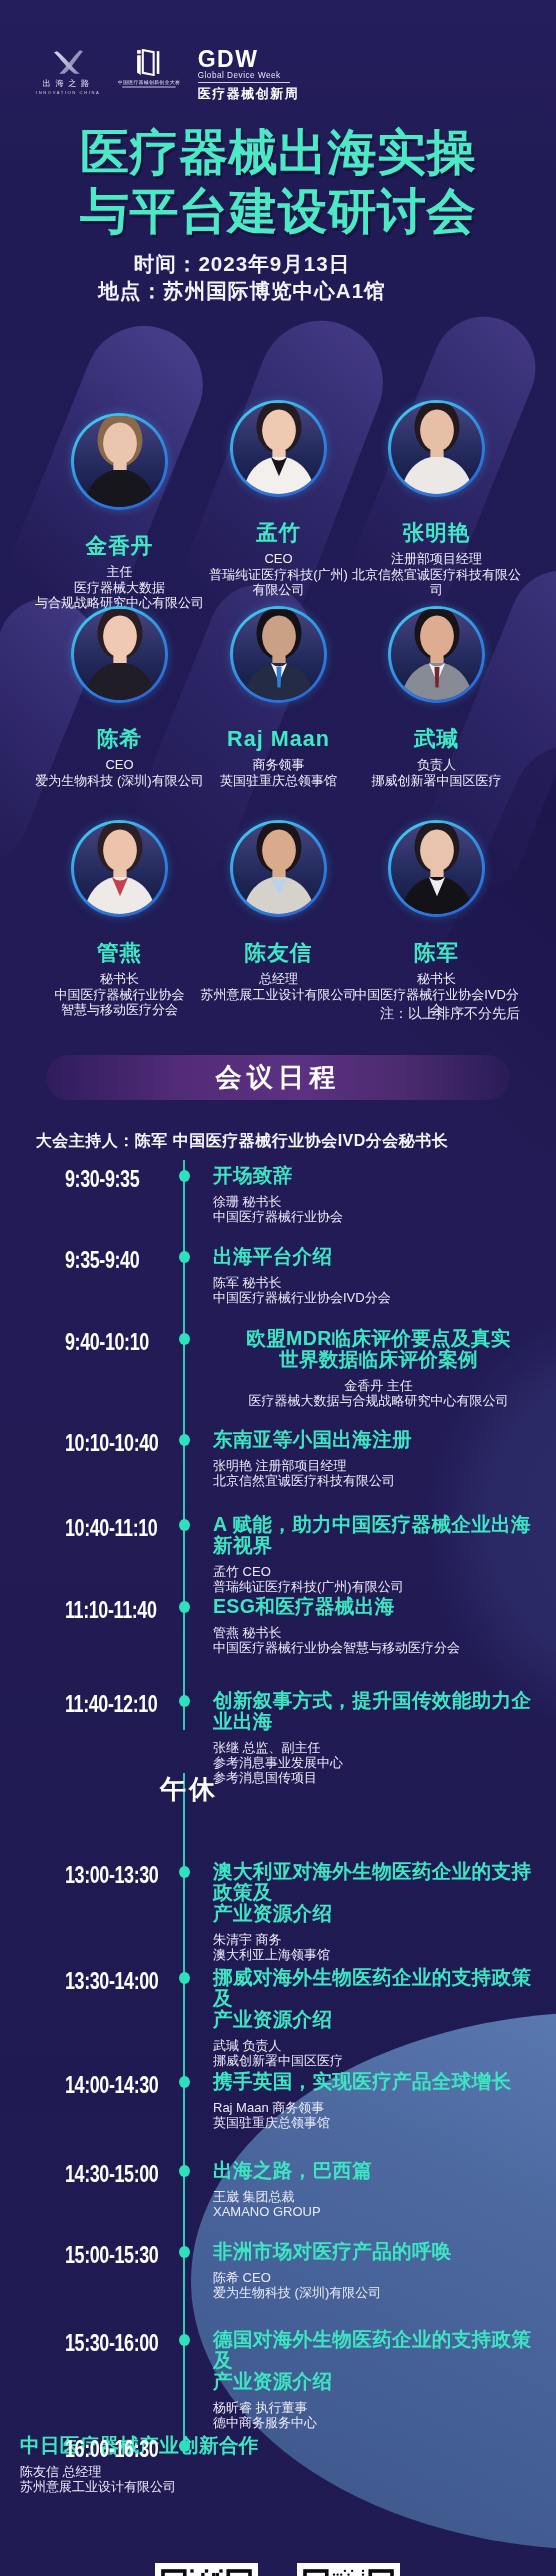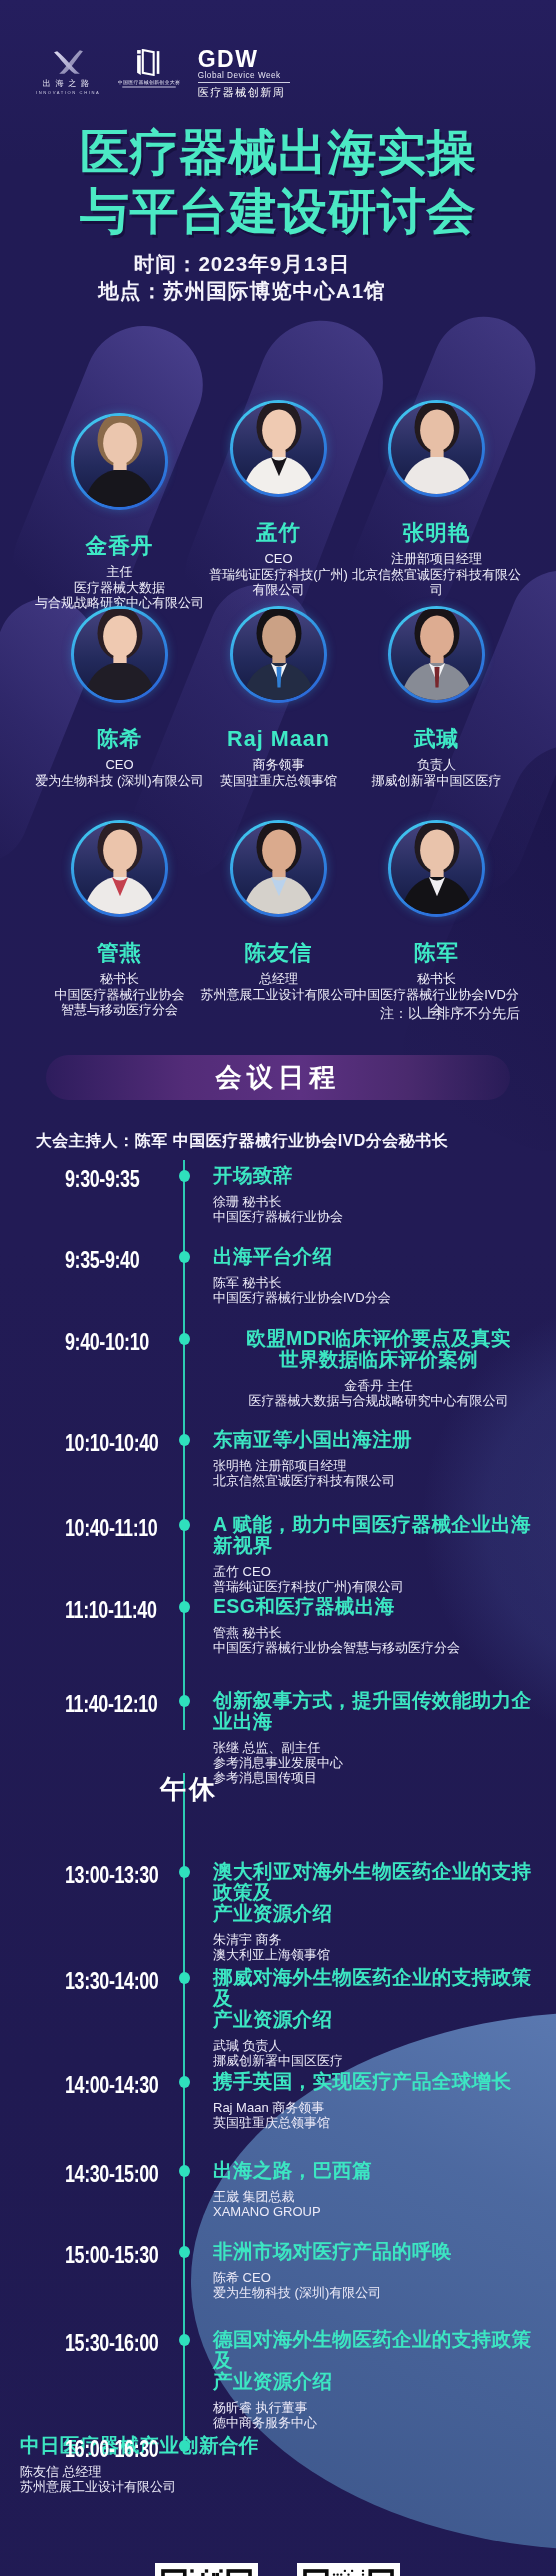--- a/index.html
+++ b/index.html
@@ -15,21 +15,21 @@
   .logos{position:absolute;top:49px;left:36px;display:flex;align-items:flex-start;gap:17.5px;}
   .logo{display:flex;flex-direction:column;align-items:center;}
   .logo1-name{font-size:8.2px;letter-spacing:4.6px;margin-top:2.1px;color:#e8e6f4;}
   .logo1-sub{font-size:4.1px;letter-spacing:1.6px;color:#cfcde4;margin-top:1px;}
   .logo2-name{font-size:4.9px;letter-spacing:0.3px;color:#e8e6f4;margin-top:2.6px;white-space:nowrap;}
   .logo2-micro{width:54px;height:2.1px;margin-top:1.5px;background:rgba(220,218,240,.45);border-radius:1px;}
   .logo3{align-items:flex-start;}
   .logo3-gdw{font-size:23px;font-weight:bold;letter-spacing:1.5px;line-height:20.6px;color:#fff;}
   .logo3-sub{font-size:8.2px;letter-spacing:0.5px;color:#e8e6f4;margin-top:1px;}
   .logo3-rule{width:92px;height:1px;background:rgba(240,240,250,.85);margin:2.6px 0 2.1px;}
-  .logo3-cn{font-size:11px;font-weight:normal;letter-spacing:1.5px;color:#fff;}
+  .logo3-cn{font-size:13px;font-weight:bold;letter-spacing:1.5px;color:#fff;}
   .big-title{position:absolute;left:0;width:556px;text-align:center;font-weight:bold;
     font-size:49px;letter-spacing:0.5px;color:#4be9c4;text-shadow:2.1px 3.1px 0 rgba(14,10,48,.55);}
   .meta-line{position:absolute;left:0;width:484px;text-align:center;font-size:20.6px;font-weight:bold;color:#f4f3fb;letter-spacing:1px;}
   
   .speaker-card{position:absolute;width:175px;text-align:center;}
   .ring{position:relative;width:97px;height:97px;margin:0 auto;border-radius:50%;
     background:linear-gradient(150deg,#45d8f2 0%,#2e86e0 55%,#2b5fd6 100%);
     box-shadow:0 0 9.3px rgba(52,170,230,.35);}
   .ring-inner{position:absolute;inset:2.6px;border-radius:50%;overflow:hidden;
     background:linear-gradient(180deg,#46437f 0%,#232a5c 55%,#131940 100%);}

